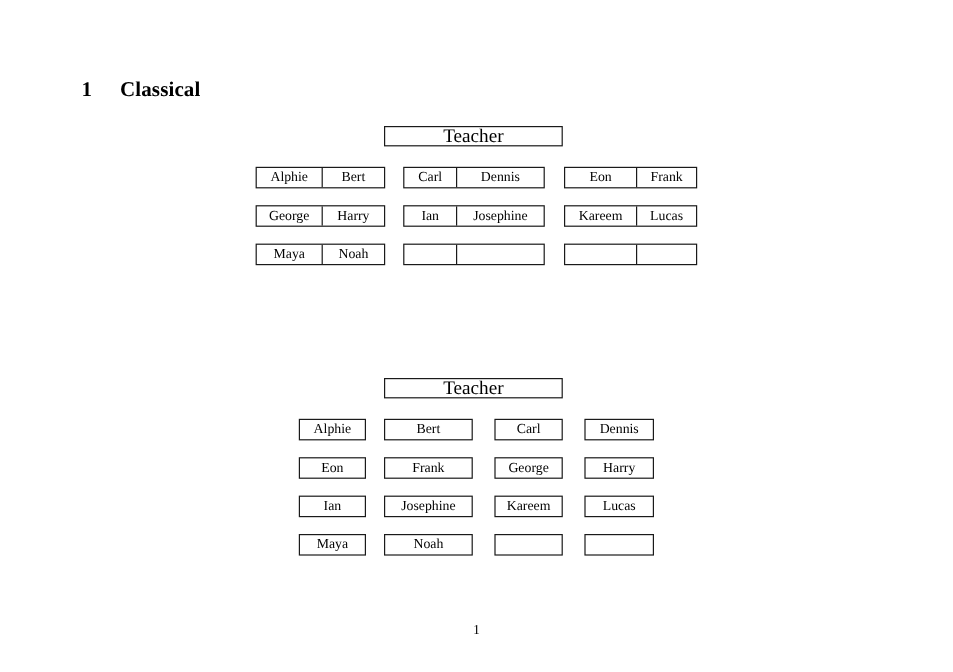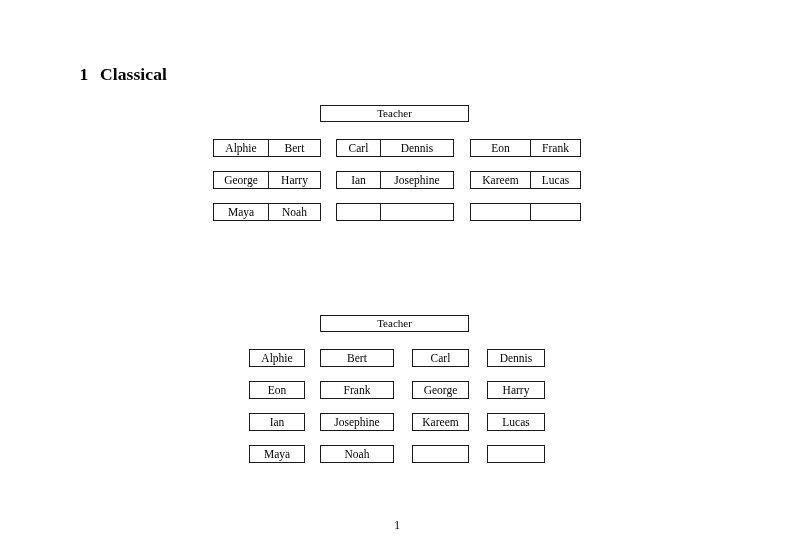--- a/index.html
+++ b/index.html
@@ -33,42 +33,42 @@
     letter-spacing: 0.1px;
     white-space: nowrap;
   }
   .section-heading .sec-num {
     display: inline-block;
     width: 32px;
   }
   .section-heading .sec-title {
     display: inline-block;
   }
-  #heading-classical   { top: 64px; text-align: center; }
+  #heading-classical   { top: 64px; }
   #heading-distributed { top: 275px; }
 
   
   .table-block {
     position: absolute;
   }
   #block-classical   { left: 0; top: 105px; width: 794px; }
   #block-distributed { left: 0; top: 315px; width: 794px; }
 
   .teacher-row {
     position: relative;
     height: 19px;
   }
   .teacher-box {
     position: absolute;
     left: 320px;
     width: 149px;
     height: 17px;
     border: 1px solid #1a1a1a;
     box-sizing: border-box;
-    font-size: 11px;
+    font-size: 16px;
     line-height: 15px;
     text-align: center;
     background: #ffffff;
   }
 
   
   .classical-rows {
     position: relative;
     margin-top: 15px;
   }

